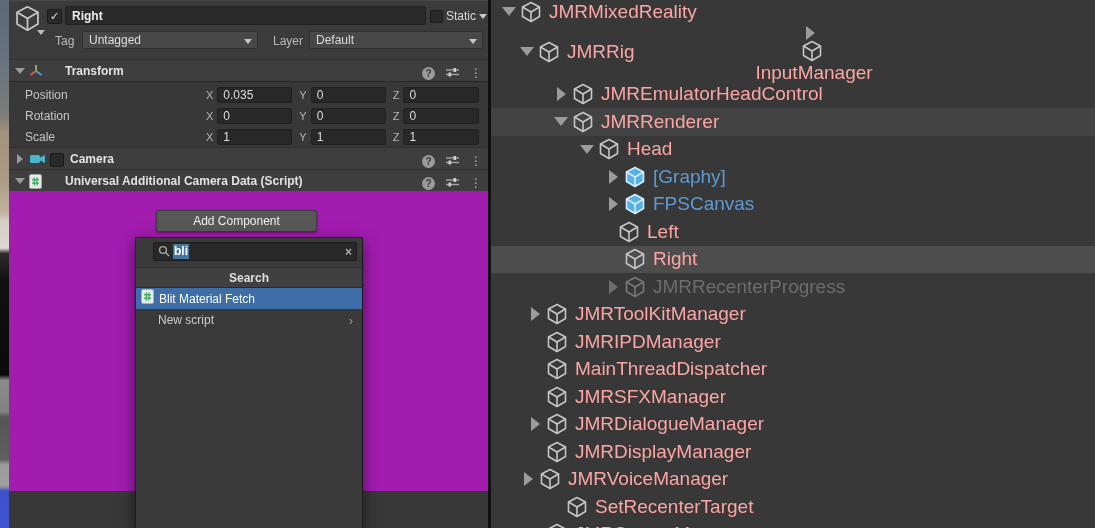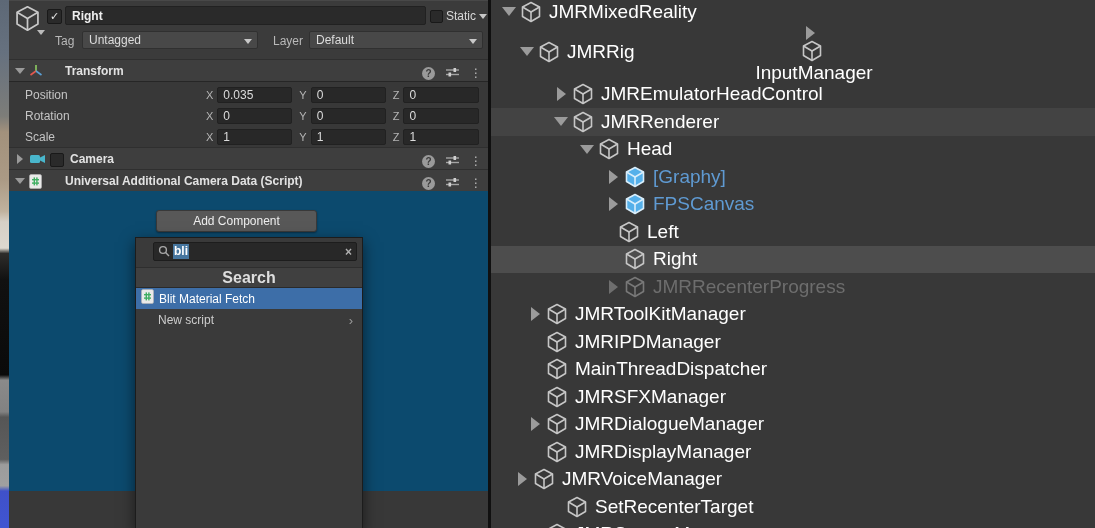--- a/index.html
+++ b/index.html
@@ -46,55 +46,55 @@
   .comp-icon{position:absolute;left:20px;top:4px;}
 
   .t-row{position:absolute;left:0;width:100%;height:17px;}
   .t-label{position:absolute;left:16px;font-size:12px;color:#c4c4c4;line-height:17px;}
   .t-fields{position:absolute;left:197px;right:9px;top:0;display:flex;gap:7px;}
   .t-group{flex:1;display:flex;align-items:center;gap:4px;}
   .ax{font-size:11px;color:#b5b5b5;}
   .nfield{flex:1;height:16px;background:#282828;border:1px solid #212121;border-radius:2px;color:#dcdcdc;
     font-size:12px;line-height:15px;padding-left:5px;box-sizing:border-box;}
 
-  #inspector-rest{position:absolute;left:0;top:190px;width:100%;height:300px;background:#0c4a6e;}
+  #inspector-rest{position:absolute;left:0;top:190px;width:100%;height:300px;background:#a21caf;}
 
   .ac-button{position:absolute;left:147px;top:19px;width:161px;height:22px;background:#585858;border:1px solid #393939;
     border-radius:3px;color:#eee;font-size:12px;text-align:center;line-height:21px;box-sizing:border-box;
     box-shadow:0 1px 2px rgba(0,0,0,.4);}
   .popup{position:absolute;left:126px;top:46px;width:228px;height:292px;background:#3a3a3a;
     border:1px solid #1c1c1c;box-sizing:border-box;box-shadow:0 5px 14px rgba(0,0,0,.55);}
   .ac-searchrow{height:26px;padding:4px 5px 0 17px;box-sizing:border-box;font-weight:bold;}
   .ac-field{height:19px;background:#282828;border:1px solid #1d1d1d;border-radius:2px;display:flex;align-items:center;
     padding:0 4px;box-sizing:border-box;}
   .ac-query{background:#46769f;color:#fff;font-size:12px;line-height:15px;padding:0 1px;margin-left:3px;}
   .ac-clear{margin-left:auto;color:#b0b0b0;font-size:12px;line-height:14px;}
   .ac-header{height:21px;background:#404040;border-top:1px solid #2e2e2e;border-bottom:1px solid #2a2a2a;
-    text-align:center;color:#dedede;font-size:16px;font-weight:bold;line-height:20px;box-sizing:border-box;margin-top:3px;}
+    text-align:center;color:#dedede;font-size:12px;font-weight:bold;line-height:20px;box-sizing:border-box;margin-top:3px;}
   .ac-row{height:21px;background:#3d6ea8;display:flex;align-items:center;padding-left:5px;box-sizing:border-box;}
   .ac-row-label{color:#fff;font-size:12px;margin-left:5px;}
   .ac-newscript{height:22px;display:flex;align-items:center;color:#cccccc;font-size:12px;box-sizing:border-box;}
   .ac-newscript .ns-label{margin-left:22px;}
   .ac-chevron{margin-left:auto;margin-right:9px;color:#9a9a9a;font-size:13px;}
 
   
   #divider{position:absolute;left:488px;top:0;width:3px;height:528px;background:#101010;}
 
   
   #hierarchy{position:absolute;left:491px;top:0;width:604px;height:528px;background:#383838;overflow:hidden;}
   .h-row{position:absolute;left:0;width:100%;height:27.5px;display:flex;align-items:center;box-sizing:border-box;}
   .h-row.hover{background:#434343;}
   .h-row.selected{background:#4d4d4d;}
   .h-arrow{width:18px;display:flex;justify-content:center;align-items:center;flex:none;}
   .tri{width:0;height:0;}
   .tri.exp{border-left:7px solid transparent;border-right:7px solid transparent;border-top:9px solid #9b9b9b;}
   .tri.col{border-top:7px solid transparent;border-bottom:7px solid transparent;border-left:9px solid #9b9b9b;}
   .tri.dim.col{border-left-color:#6e6e6e;}
   .h-cube{width:22px;height:22px;margin-left:2px;flex:none;display:flex;align-items:center;}
-  .h-label{margin-left:7px;font-size:19px;color:#ffffff;white-space:nowrap;}
+  .h-label{margin-left:7px;font-size:19px;color:#fca5a5;white-space:nowrap;}
   .h-label.prefab{color:#5f9ad2;}
   .h-label.disabled{color:#6d6d6d;}
 </style>
 </head>
 <body>
 
 <div id="screen">
 
   <div id="scene-sliver"></div>
 
@@ -484,21 +484,21 @@
         <span class="h-arrow"></span>
         <span class="h-cube">
           <svg width="22" height="22" viewBox="0 0 22 22">
             <polygon points="11,1.5 19.5,6 19.5,15.5 11,20.5 2.5,15.5 2.5,6" fill="none" stroke="#c6c6c6" stroke-width="1.6" stroke-linejoin="round"></polygon>
             <polyline points="2.5,6 11,11 19.5,6" fill="none" stroke="#c6c6c6" stroke-width="1.6"></polyline>
             <line x1="11" y1="11" x2="11" y2="20.5" stroke="#c6c6c6" stroke-width="1.6"></line>
           </svg>
         </span>
         <span class="h-label">JMRDisplayManager</span>
       </div>
-      <div class="h-row" style="top: 465.5px; padding-left: 22px;">
+      <div class="h-row" style="top: 465.5px; padding-left: 28px;">
         <span class="h-arrow">
           <span class="tri col"></span>
         </span>
         <span class="h-cube">
           <svg width="22" height="22" viewBox="0 0 22 22">
             <polygon points="11,1.5 19.5,6 19.5,15.5 11,20.5 2.5,15.5 2.5,6" fill="none" stroke="#c6c6c6" stroke-width="1.6" stroke-linejoin="round"></polygon>
             <polyline points="2.5,6 11,11 19.5,6" fill="none" stroke="#c6c6c6" stroke-width="1.6"></polyline>
             <line x1="11" y1="11" x2="11" y2="20.5" stroke="#c6c6c6" stroke-width="1.6"></line>
           </svg>
         </span>

